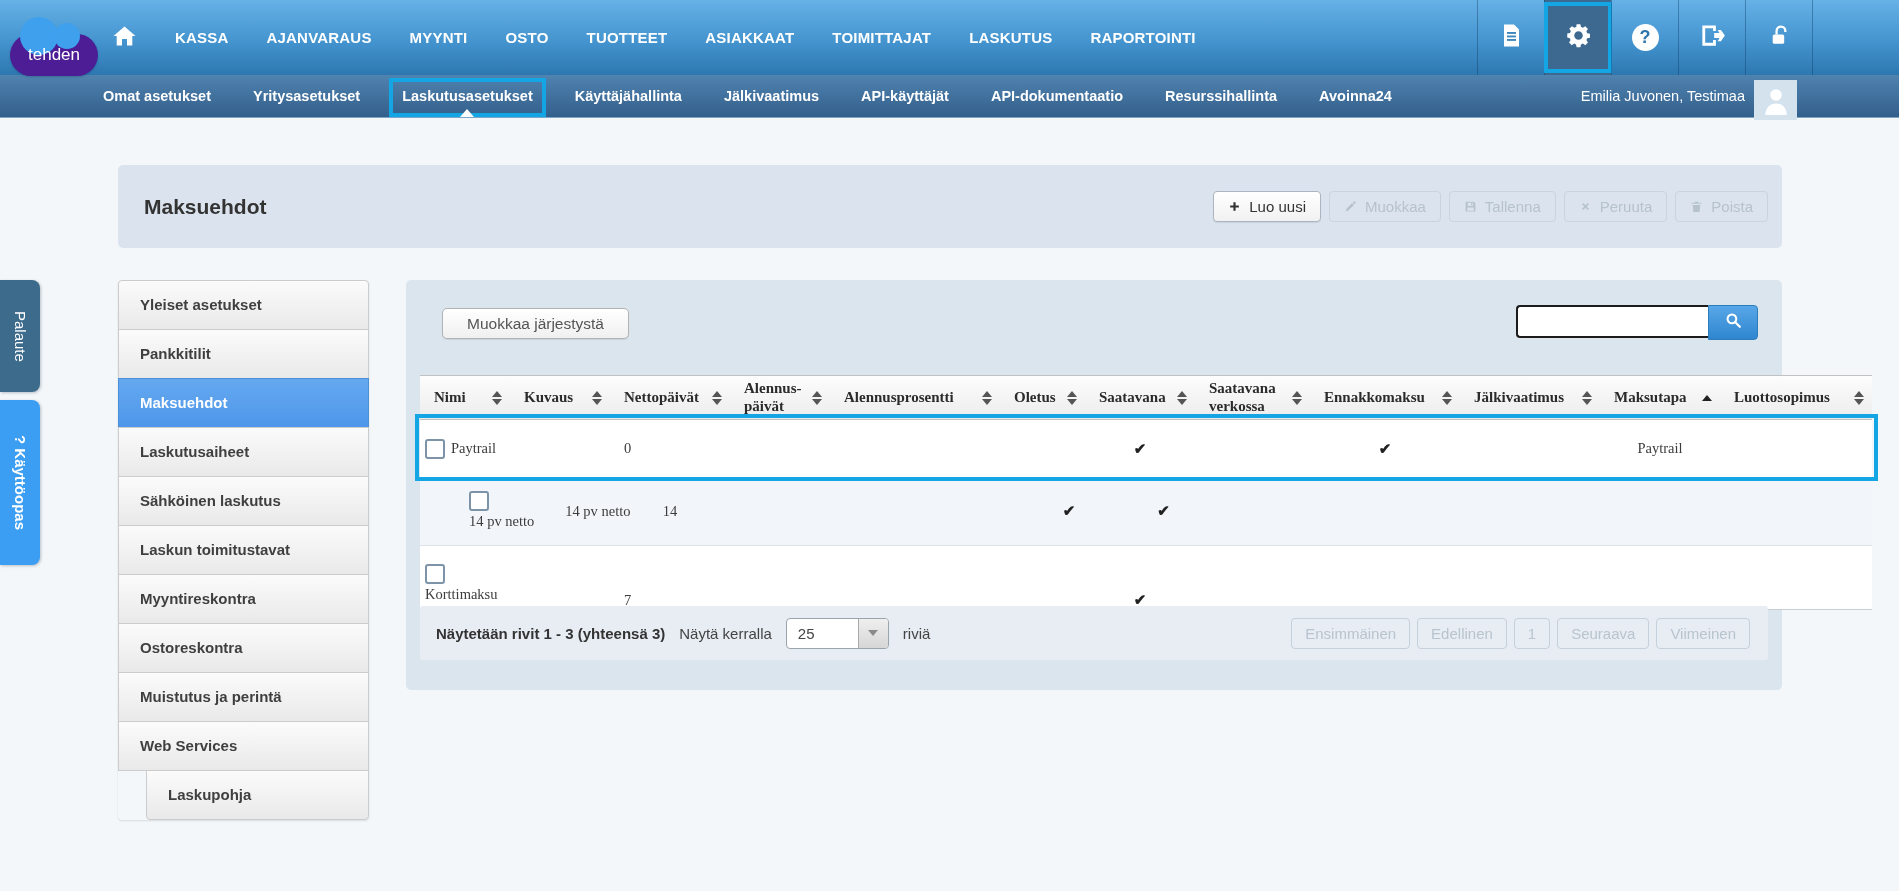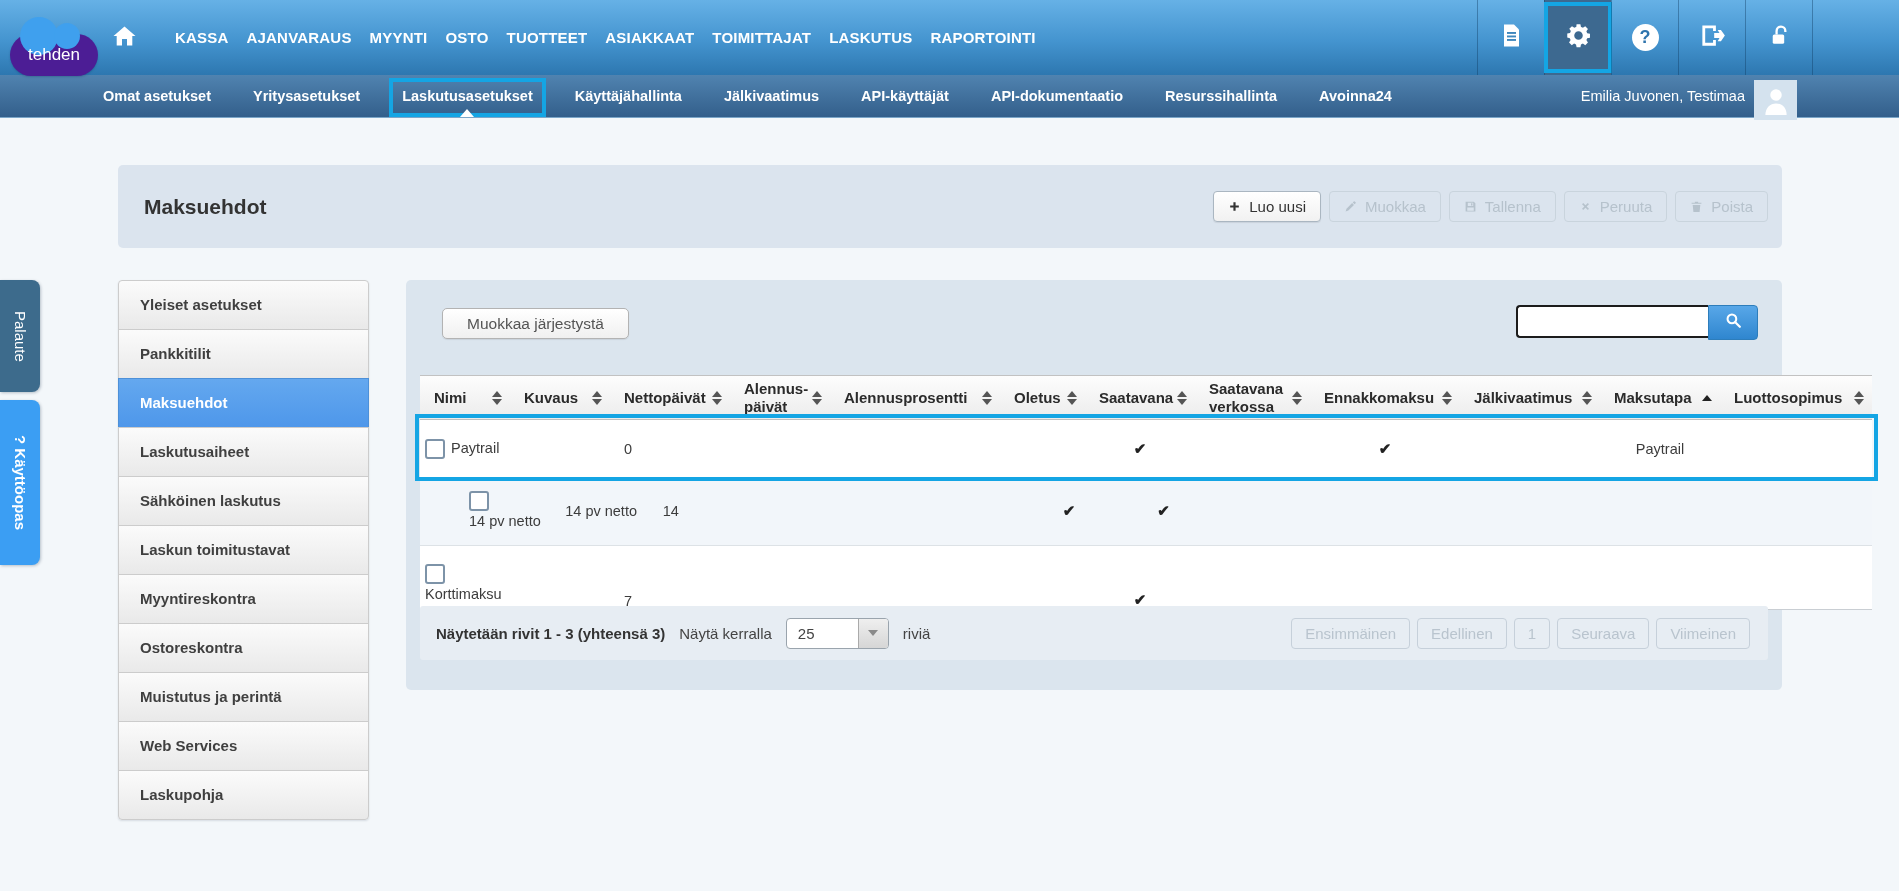--- a/index.html
+++ b/index.html
@@ -55,36 +55,36 @@
     background:linear-gradient(#fff,#f1f1f1);border:1px solid #aab6c1;color:#333;box-shadow:0 1px 1px rgba(0,0,0,.08);}
   .tb-btn.disabled{background:transparent;border:1px solid #c9d4dd;color:#b6c2cc;box-shadow:none;}
   .tb-btn svg{display:block;}
 
   
   .sidebar{position:absolute;left:118px;top:280px;width:251px;border-radius:4px;
     box-shadow:0 1px 2px rgba(0,30,60,.12);}
   .sb-item{height:48px;line-height:48px;background:linear-gradient(#fbfbfb,#e9e9e9);
     border:1px solid #cccccc;margin-top:-1px;padding-left:21px;font-size:15px;font-weight:bold;color:#3f3f3f;cursor:pointer;}
   .sb-item:first-child{margin-top:0;border-radius:4px 4px 0 0;}
-  .sb-item:last-child{border-radius:0 0 4px 4px;}
+  .sb-item:last-child{border-radius:0 0 4px 4px;margin-left:28px;}
   .sb-item.active{background:linear-gradient(#64a8ef,#4e97ea);color:#fff;border-color:#4d90d8;}
 
   
   .content-panel{position:absolute;left:406px;top:280px;width:1376px;height:410px;background:#dbe5ee;border-radius:5px;}
   .order-btn{position:absolute;left:36px;top:28px;height:31px;padding:0 24px;font-size:15.5px;color:#555;
     background:linear-gradient(#ffffff,#f0f0f0);border:1px solid #b3b3b3;border-radius:5px;cursor:pointer;
     font-family:"Liberation Sans",sans-serif;box-shadow:0 1px 1px rgba(0,0,0,.08);}
   .searchbox{position:absolute;left:1110px;top:25px;display:flex;}
   .search-input{width:178px;height:29px;border:2px solid #1c1c1c;border-right:none;border-radius:4px 0 0 4px;
     padding:0 6px;font-size:15px;outline:none;background:#fff;}
   .search-btn{width:48px;height:33px;border:1px solid #2d7dbb;border-radius:0 4px 4px 0;cursor:pointer;
     background:linear-gradient(#58a7e8,#2f86cf);display:flex;align-items:center;justify-content:center;}
 
   
-  .tablewrap{position:absolute;left:14px;top:95px;width:1452px;}
+  .tablewrap{position:absolute;left:14px;top:95px;width:1452px;font-family:Liberation Serif, serif;}
   .thead{display:flex;background:linear-gradient(#fdfdfd,#ececec);border-top:1px solid #c2c2c2;border-bottom:1px solid #bfbfbf;height:43px;}
   .th{display:flex;align-items:center;padding:0 8px 0 14px;box-sizing:border-box;cursor:pointer;}
   .th .lbl{flex:1;font-weight:bold;font-size:15px;color:#2b2b2b;white-space:pre-line;line-height:1.15;}
   .sort{display:flex;flex-direction:column;gap:2px;margin-left:4px;}
   .sort i{display:block;width:0;height:0;border-left:5px solid transparent;border-right:5px solid transparent;}
   .sort i.up{border-bottom:6px solid #555;}
   .sort i.dn{border-top:6px solid #555;}
   .sort.asc i.up{border-bottom-color:#222;}
   .tr{display:flex;position:relative;background:#fff;}
   .tr.alt{background:#f2f6fa;}
@@ -121,21 +121,21 @@
 
   <div class="topbar">
     <div class="top-menu">
       <span class="home-btn">
         <span>
           <svg viewBox="0 0 24 24" width="25" height="24">
               <path fill="#fff" d="M12 2.5L23 12h-3.2v9.5h-5.3V15h-5v6.5H4.2V12H1z"></path>
             </svg>
         </span>
       </span>
-      <span id="tn-items" style="display:flex;gap:18px;align-items:center;">
+      <span id="tn-items" style="display:flex;gap:38px;align-items:center;">
           <span class="tn-item">KASSA</span>
           <span class="tn-item">AJANVARAUS</span>
           <span class="tn-item">MYYNTI</span>
           <span class="tn-item">OSTO</span>
           <span class="tn-item">TUOTTEET</span>
           <span class="tn-item">ASIAKKAAT</span>
           <span class="tn-item">TOIMITTAJAT</span>
           <span class="tn-item">LASKUTUS</span>
           <span class="tn-item">RAPORTOINTI</span>
         </span>

